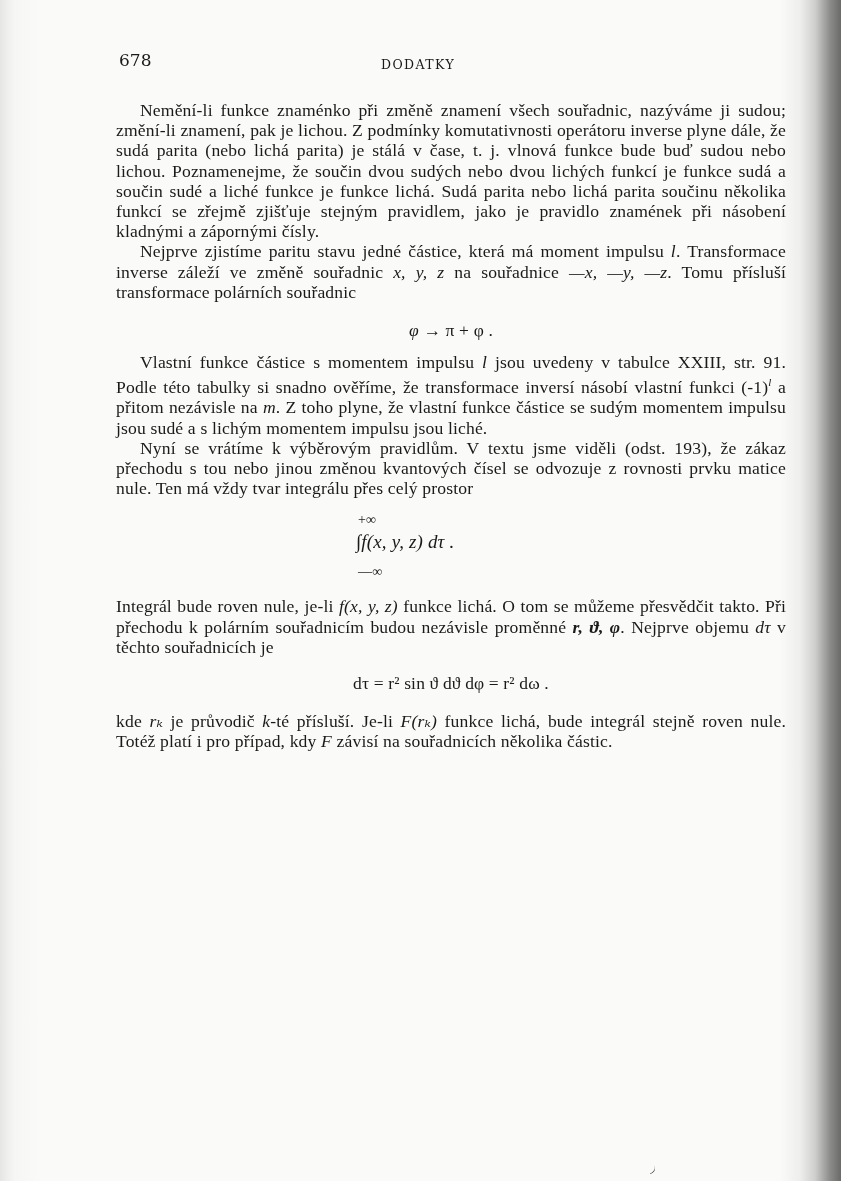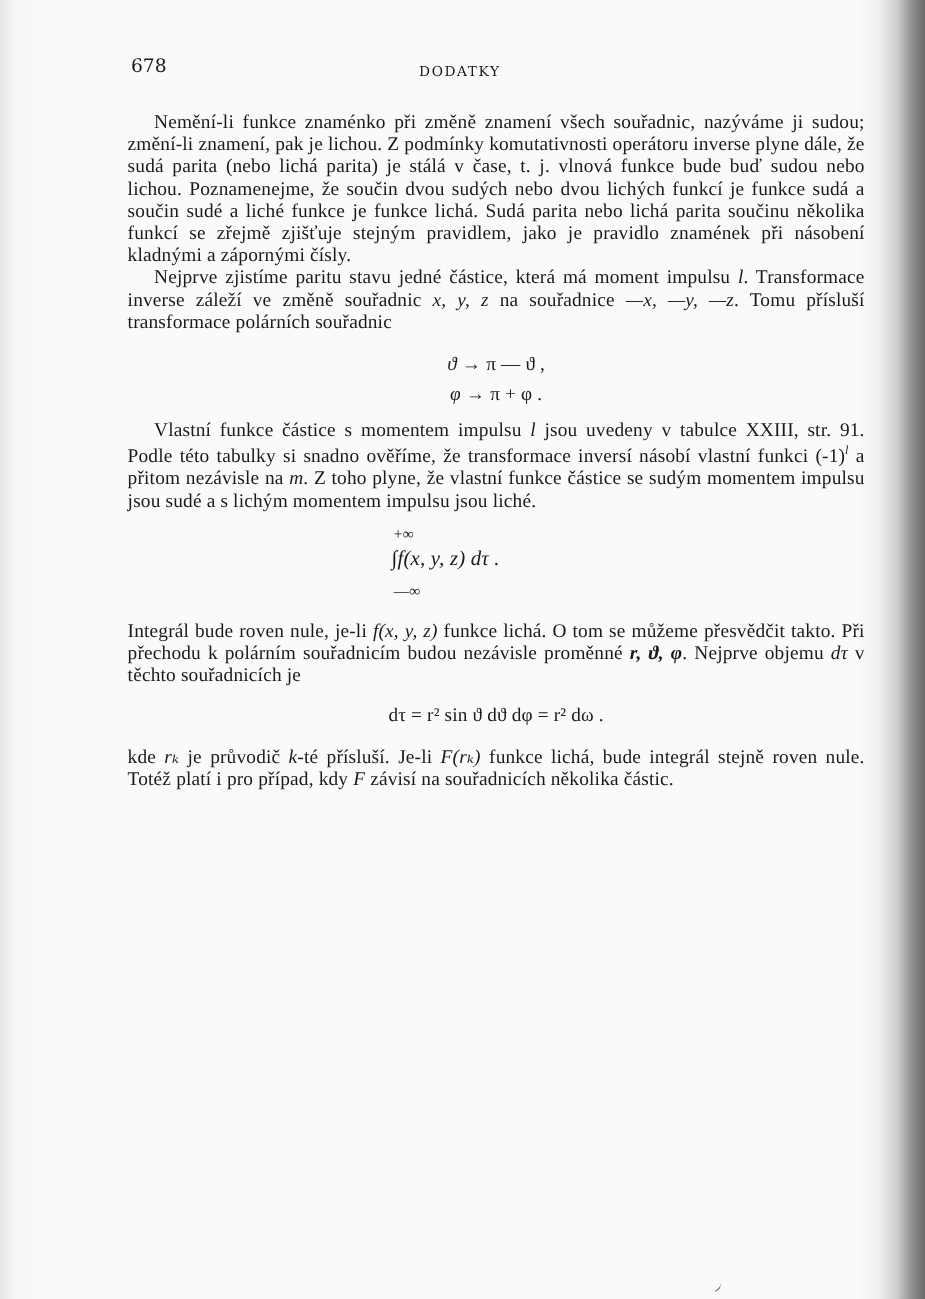--- a/index.html
+++ b/index.html
@@ -54,26 +54,26 @@
     <span class="running-head">DODATKY</span>
   </div>
 
   <div class="body-text">
 
     <p class="para">Nemění-li funkce znaménko při změně znamení všech souřadnic, nazýváme ji sudou; změní-li znamení, pak je lichou. Z podmínky komutativnosti operátoru inverse plyne dále, že sudá parita (nebo lichá parita) je stálá v čase, t. j. vlnová funkce bude buď sudou nebo lichou. Poznamenejme, že součin dvou sudých nebo dvou lichých funkcí je funkce sudá a součin sudé a liché funkce je funkce lichá. Sudá parita nebo lichá parita součinu několika funkcí se zřejmě zjišťuje stejným pravidlem, jako je pravidlo znamének při násobení kladnými a zápornými čísly.</p>
 
     <p class="para"><span>Nejprve zjistíme paritu stavu jedné částice, která má moment impulsu </span><i>l</i><span>. Transformace inverse záleží ve změně souřadnic </span><i>x, y, z</i><span> na souřadnice </span><i>—x, —y, —z</i><span>. Tomu přísluší transformace polárních souřadnic</span></p>
 
     <div style="margin: 14px 0 8px 0;">
-      <p class="eq" style="line-height:28px;"><i>ϑ</i><span> → π — ϑ ,</span></p>
       <p class="eq" style="line-height:28px;"><i>φ</i><span> → π + φ .</span></p>
     </div>
 
     <p class="para" style="margin-top:8px;"><span>Vlastní funkce částice s momentem impulsu </span><i>l</i><span> jsou uvedeny v tabulce XXIII, str. 91. Podle této tabulky si snadno ověříme, že transformace inversí násobí vlastní funkci (-1)</span><sup style="font-size:11px;font-style:italic;">l</sup><span> a přitom nezávisle na </span><i>m</i><span>. Z toho plyne, že vlastní funkce částice se sudým momentem impulsu jsou sudé a s lichým momentem impulsu jsou liché.</span></p>
 
+    <p class="para">Nyní se vrátíme k výběrovým pravidlům. V textu jsme viděli (odst. 193), že zákaz přechodu s tou nebo jinou změnou kvantových čísel se odvozuje z rovnosti prvku matice nule. Ten má vždy tvar integrálu přes celý prostor</p>
 
     <div class="integral-block" style="margin-top:12px;">
       <div class="int-inner" style="width:170px; height:72px; margin-left:-20px;">
         <span class="int-top">+∞</span>
         <span class="int-main"><i>∫f(x, y, z) dτ .</i></span>
         <span class="int-bot">—∞</span>
       </div>
     </div>
 
     <p class="para noindent" style="margin-top:14px;"><span>Integrál bude roven nule, je-li </span><i>f(x, y, z)</i><span> funkce lichá. O tom se můžeme přesvědčit takto. Při přechodu k polárním souřadnicím budou nezávisle proměnné </span><b><i>r, ϑ, φ</i></b><span>. Nejprve objemu </span><i>dτ</i><span> v těchto souřadnicích je</span></p>

